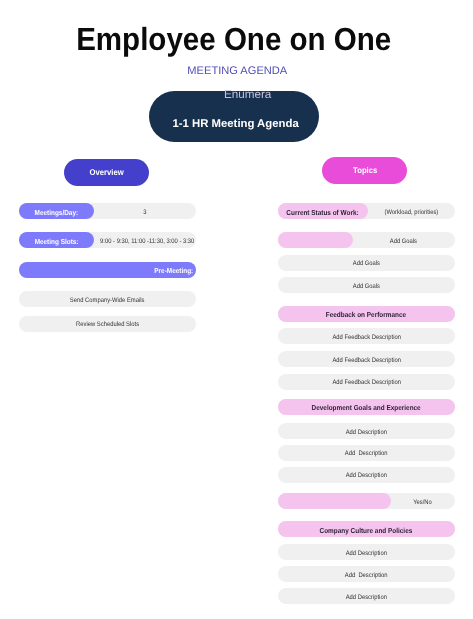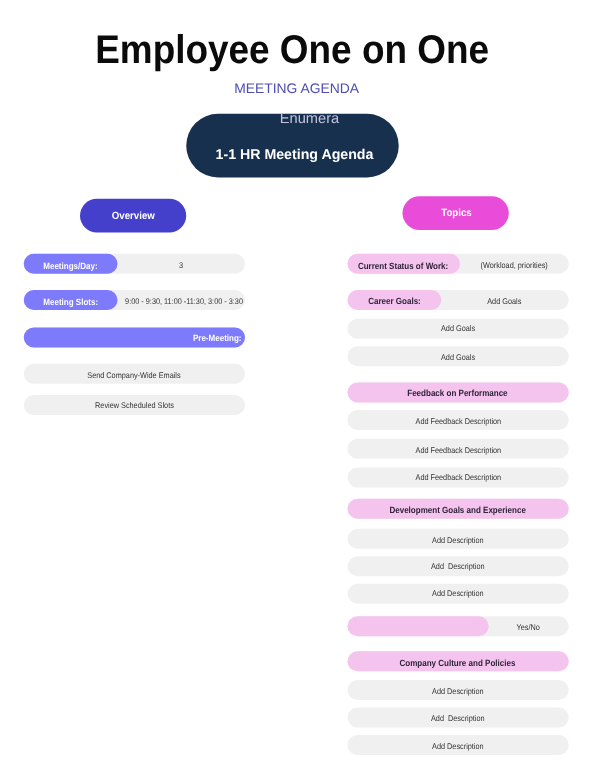--- a/index.html
+++ b/index.html
@@ -87,21 +87,20 @@
   <div id="topics-col">
       <div class="row" style="left: 277.6px; top: 203.3px; width: 177.4px;">
         <div class="bar" style="width: 177.4px; background: rgb(240, 240, 240);"></div>
         <div class="bar" style="width: 90.4px; background: rgb(245, 196, 238);"></div>
         <div class="lbl" style="width: 90.4px; color: rgb(46, 35, 56);"><span>Current Status of Work:</span></div>
         <div class="val" style="left: 90.4px; width: 87px; color: rgb(51, 51, 51);"><span>(Workload, priorities)</span></div>
       </div>
       <div class="row" style="left: 277.6px; top: 232px; width: 177.4px;">
         <div class="bar" style="width: 177.4px; background: rgb(240, 240, 240);"></div>
         <div class="bar" style="width: 75px; background: rgb(245, 196, 238);"></div>
-        <div class="lbl" style="width: 75px; color: rgb(46, 35, 56);"><span>Career Goals:</span></div>
         <div class="val" style="left: 75px; width: 102.4px; color: rgb(51, 51, 51);"><span>Add Goals</span></div>
       </div>
       <div class="row" style="left: 277.6px; top: 254.6px; width: 177.4px;">
         <div class="bar" style="width: 177.4px; background: rgb(240, 240, 240);"></div>
         <div class="val" style="left: 0px; width: 177.4px; color: rgb(51, 51, 51);"><span>Add Goals</span></div>
       </div>
       <div class="row" style="left: 277.6px; top: 277.3px; width: 177.4px;">
         <div class="bar" style="width: 177.4px; background: rgb(240, 240, 240);"></div>
         <div class="val" style="left: 0px; width: 177.4px; color: rgb(51, 51, 51);"><span>Add Goals</span></div>
       </div>

